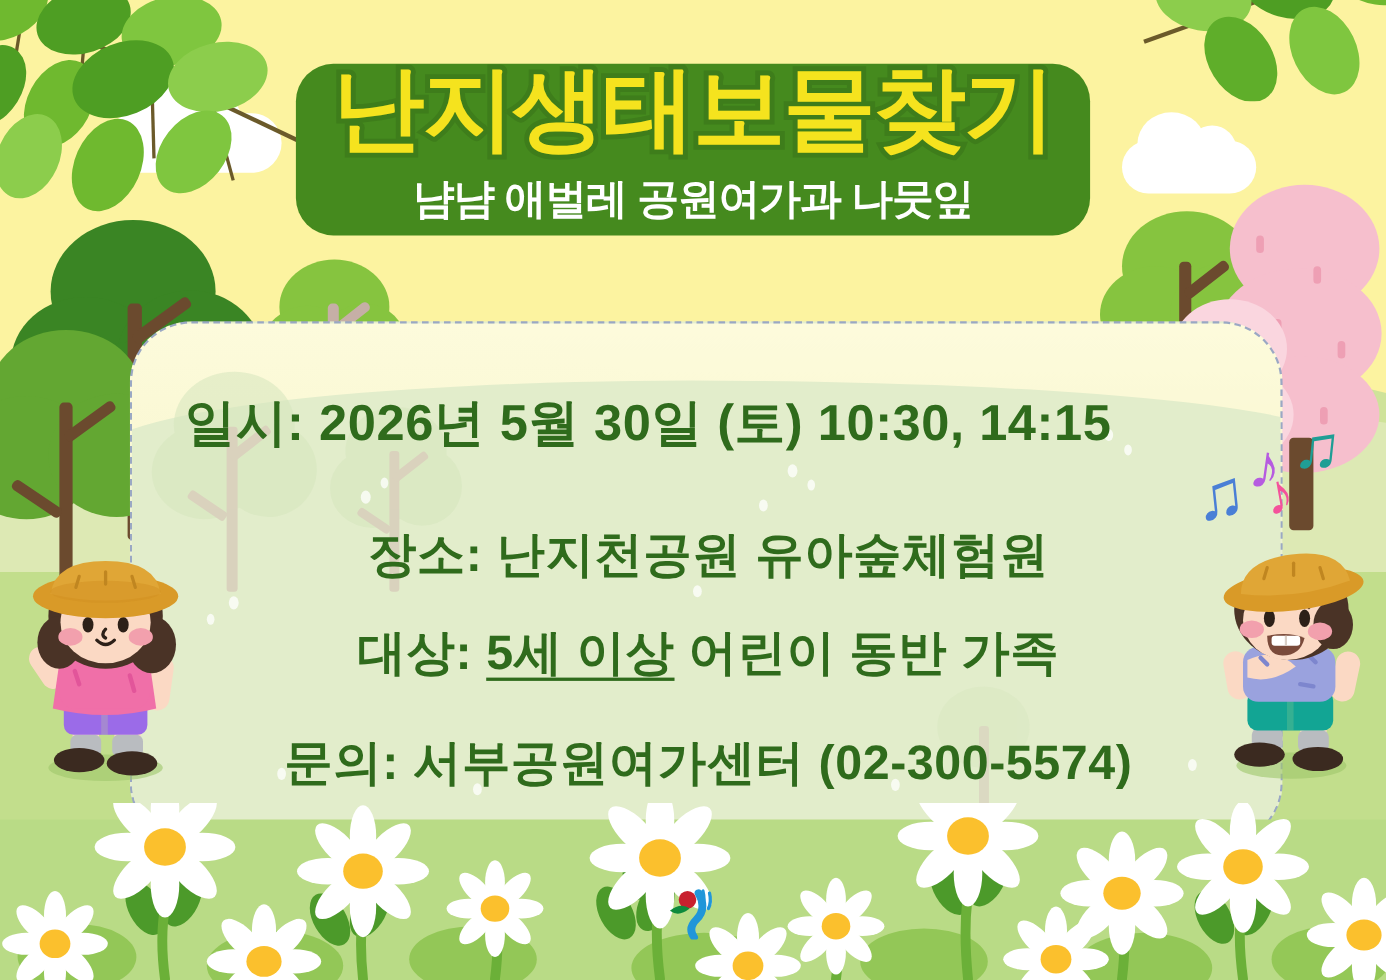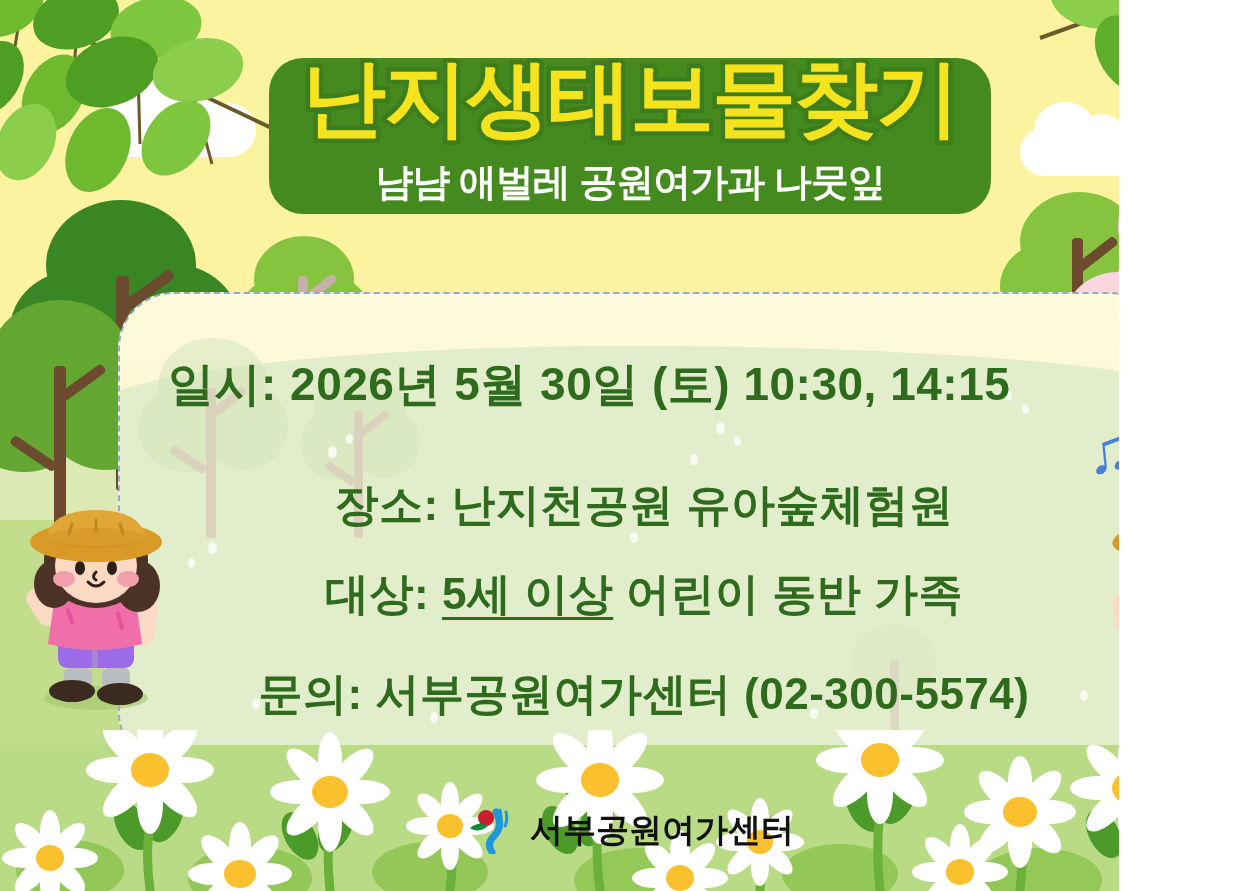--- a/index.html
+++ b/index.html
@@ -3,21 +3,21 @@
 <meta charset="utf-8">
 <title>난지생태보물찾기</title>
 <style>
   html,body{margin:0;padding:0;}
   body{
     font-family:"Liberation Sans", sans-serif;
     background:#ffffff;
   }
   #poster{
     position:relative;
-    width:1119px;
+    width:1260px;
     height:891px;
     overflow:hidden;
     background:#FCF3A0;
   }
   #poster *{box-sizing:border-box;}
 
   
   .sky{
     position:absolute;left:0;top:0;width:1260px;height:420px;
     background:#FCF3A0;
@@ -610,16 +610,15 @@
   </svg>
 
   <div class="footer">
     <svg width="50" height="48" viewBox="0 0 50 48">
       <circle cx="20" cy="12" r="8" fill="#C8202E"></circle>
       <path d="M4 22 q10 -8 18 -2 q-10 8 -18 2 z" fill="#0F8A3C"></path>
       <path d="M30 6 q8 14 -2 24 q-8 8 -2 16" stroke="#2196D9" stroke-width="7" fill="none" stroke-linecap="round"></path>
       <path d="M34 4 q2 8 0 14" stroke="#2196D9" stroke-width="3" fill="none" stroke-linecap="round"></path>
       <path d="M40 6 q2 8 -1 14" stroke="#2196D9" stroke-width="3" fill="none" stroke-linecap="round"></path>
     </svg>
-    <span class="footer-text">서부공원여가센터</span>
   </div>
 
 </div>
 
 </body></html>

